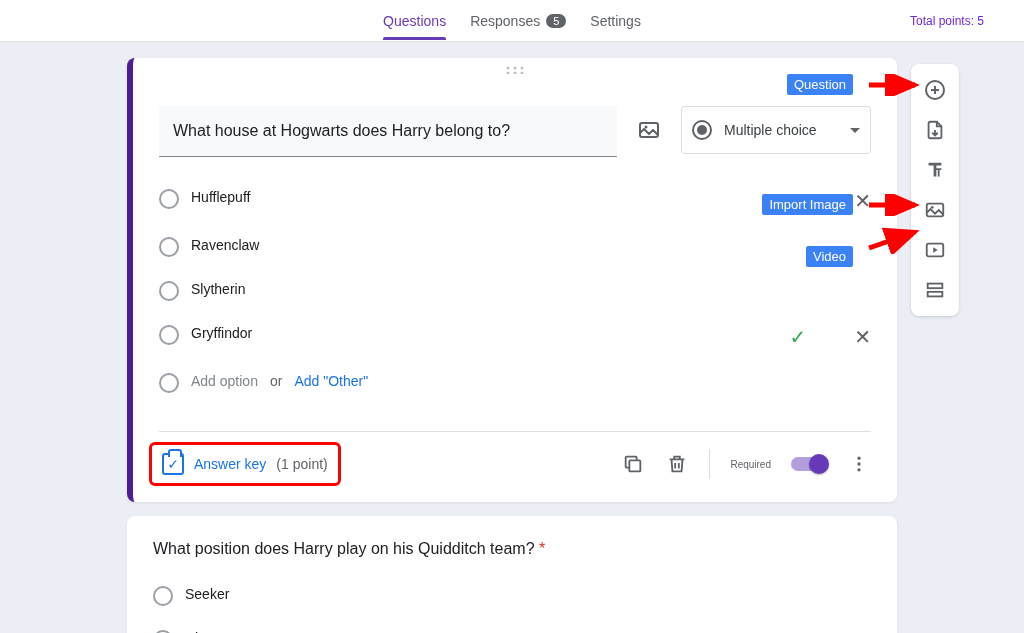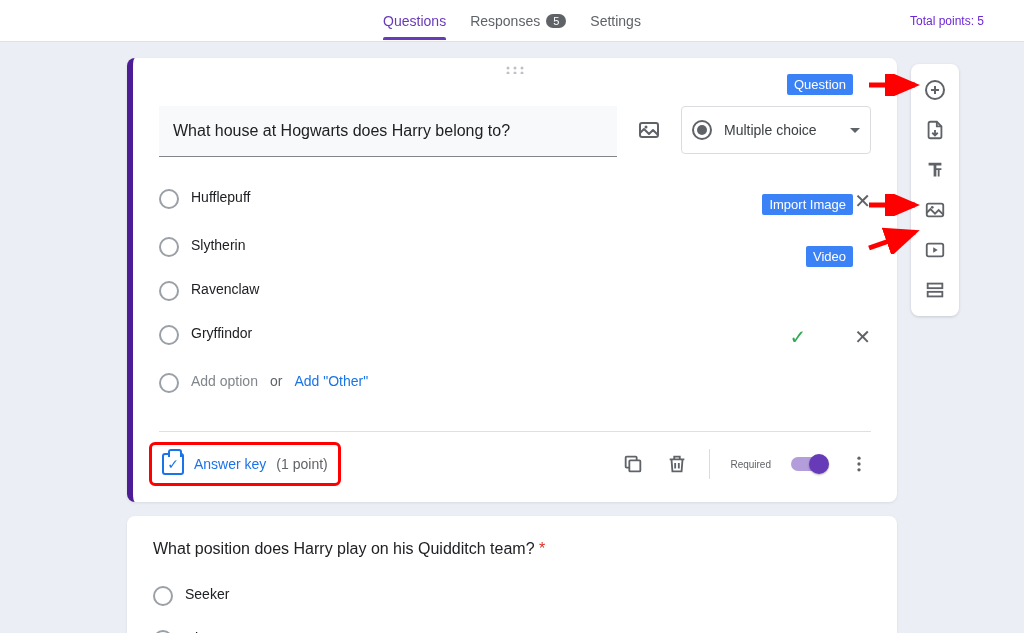--- a/index.html
+++ b/index.html
@@ -121,26 +121,26 @@
       <div class="options">
         <div class="option-row">
           <span class="opt-radio"></span>
           <span class="opt-label">Hufflepuff</span>
           <div class="opt-icons">
               <span class="x-mark">✕</span>
             </div>
         </div>
         <div class="option-row">
           <span class="opt-radio"></span>
+          <span class="opt-label">Ravenclaw</span>
+          <div class="opt-icons"></div>
+        </div>
+        <div class="option-row">
+          <span class="opt-radio"></span>
           <span class="opt-label">Slytherin</span>
-          <div class="opt-icons"></div>
-        </div>
-        <div class="option-row">
-          <span class="opt-radio"></span>
-          <span class="opt-label">Ravenclaw</span>
           <div class="opt-icons"></div>
         </div>
         <div class="option-row">
           <span class="opt-radio"></span>
           <span class="opt-label">Gryffindor</span>
           <div class="opt-icons">
               <span class="check-mark">✓</span>
               <span class="x-mark">✕</span>
             </div>
         </div>

